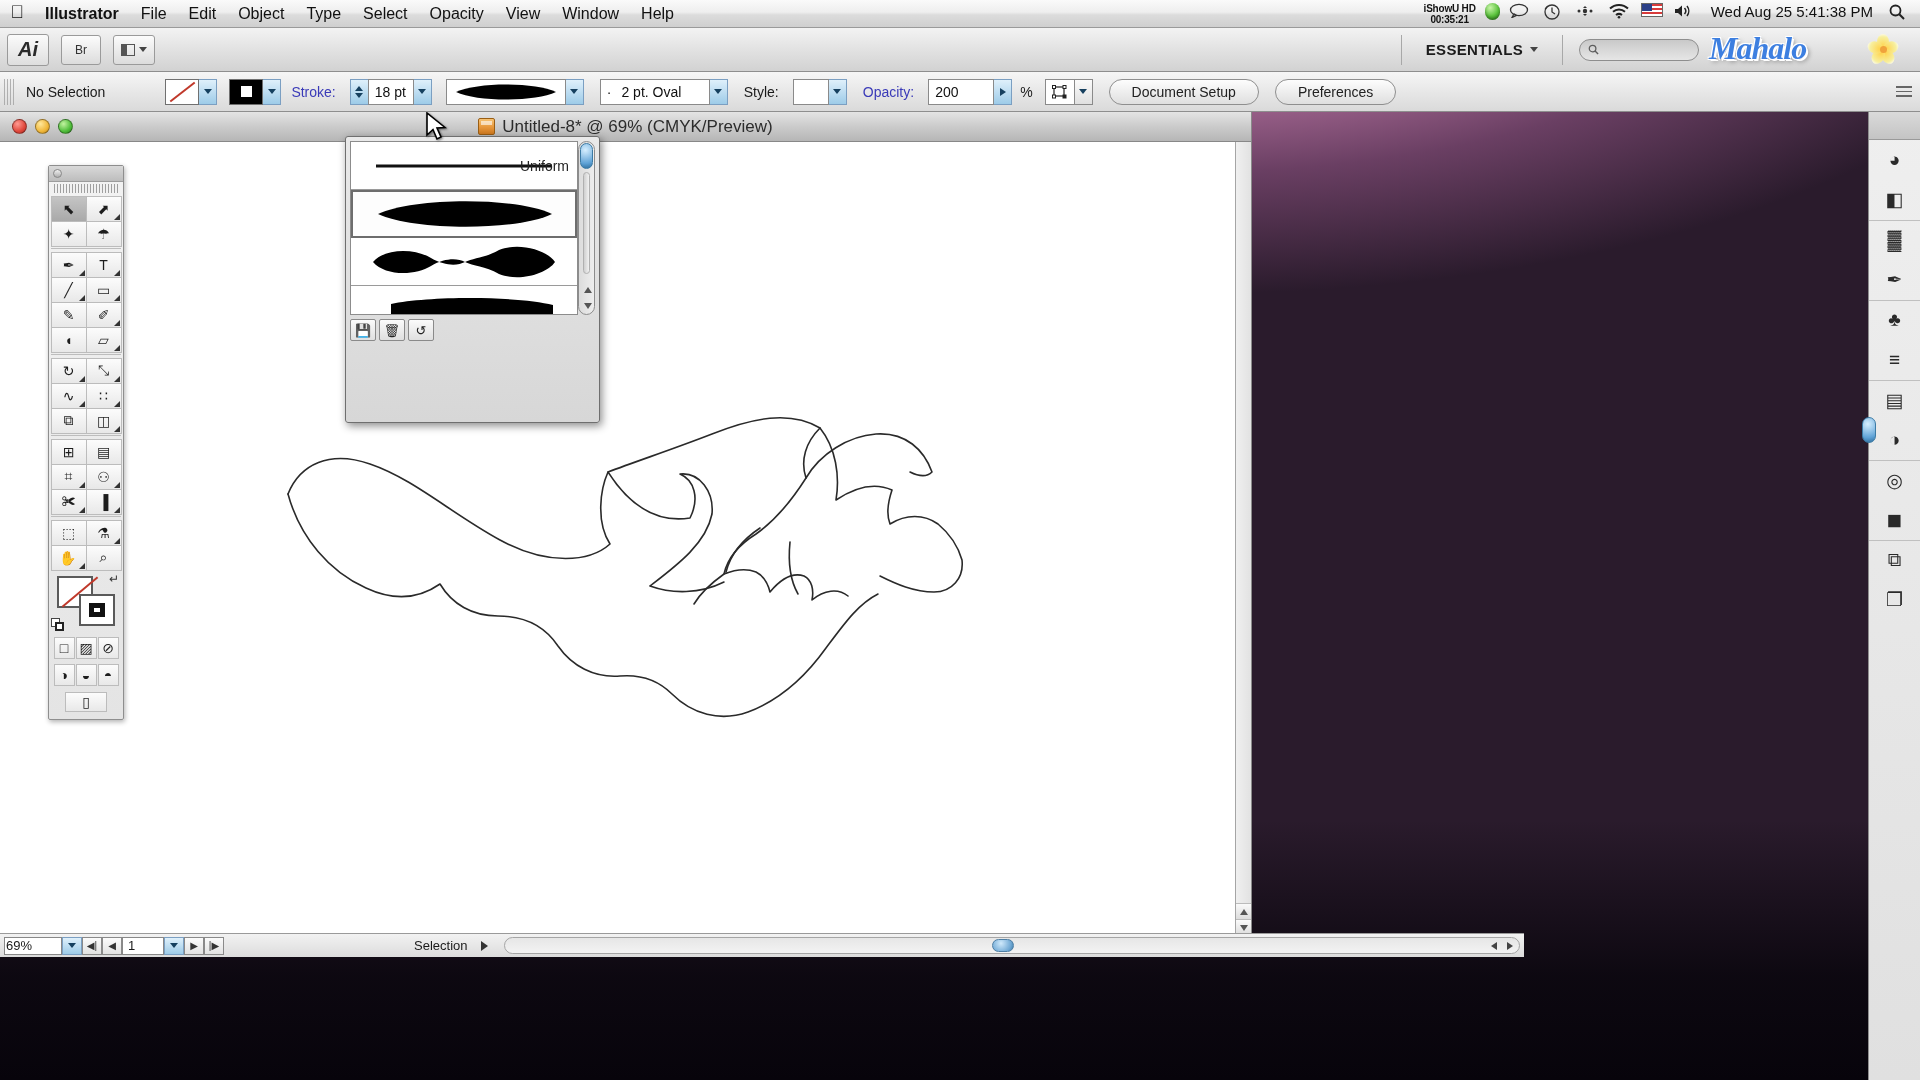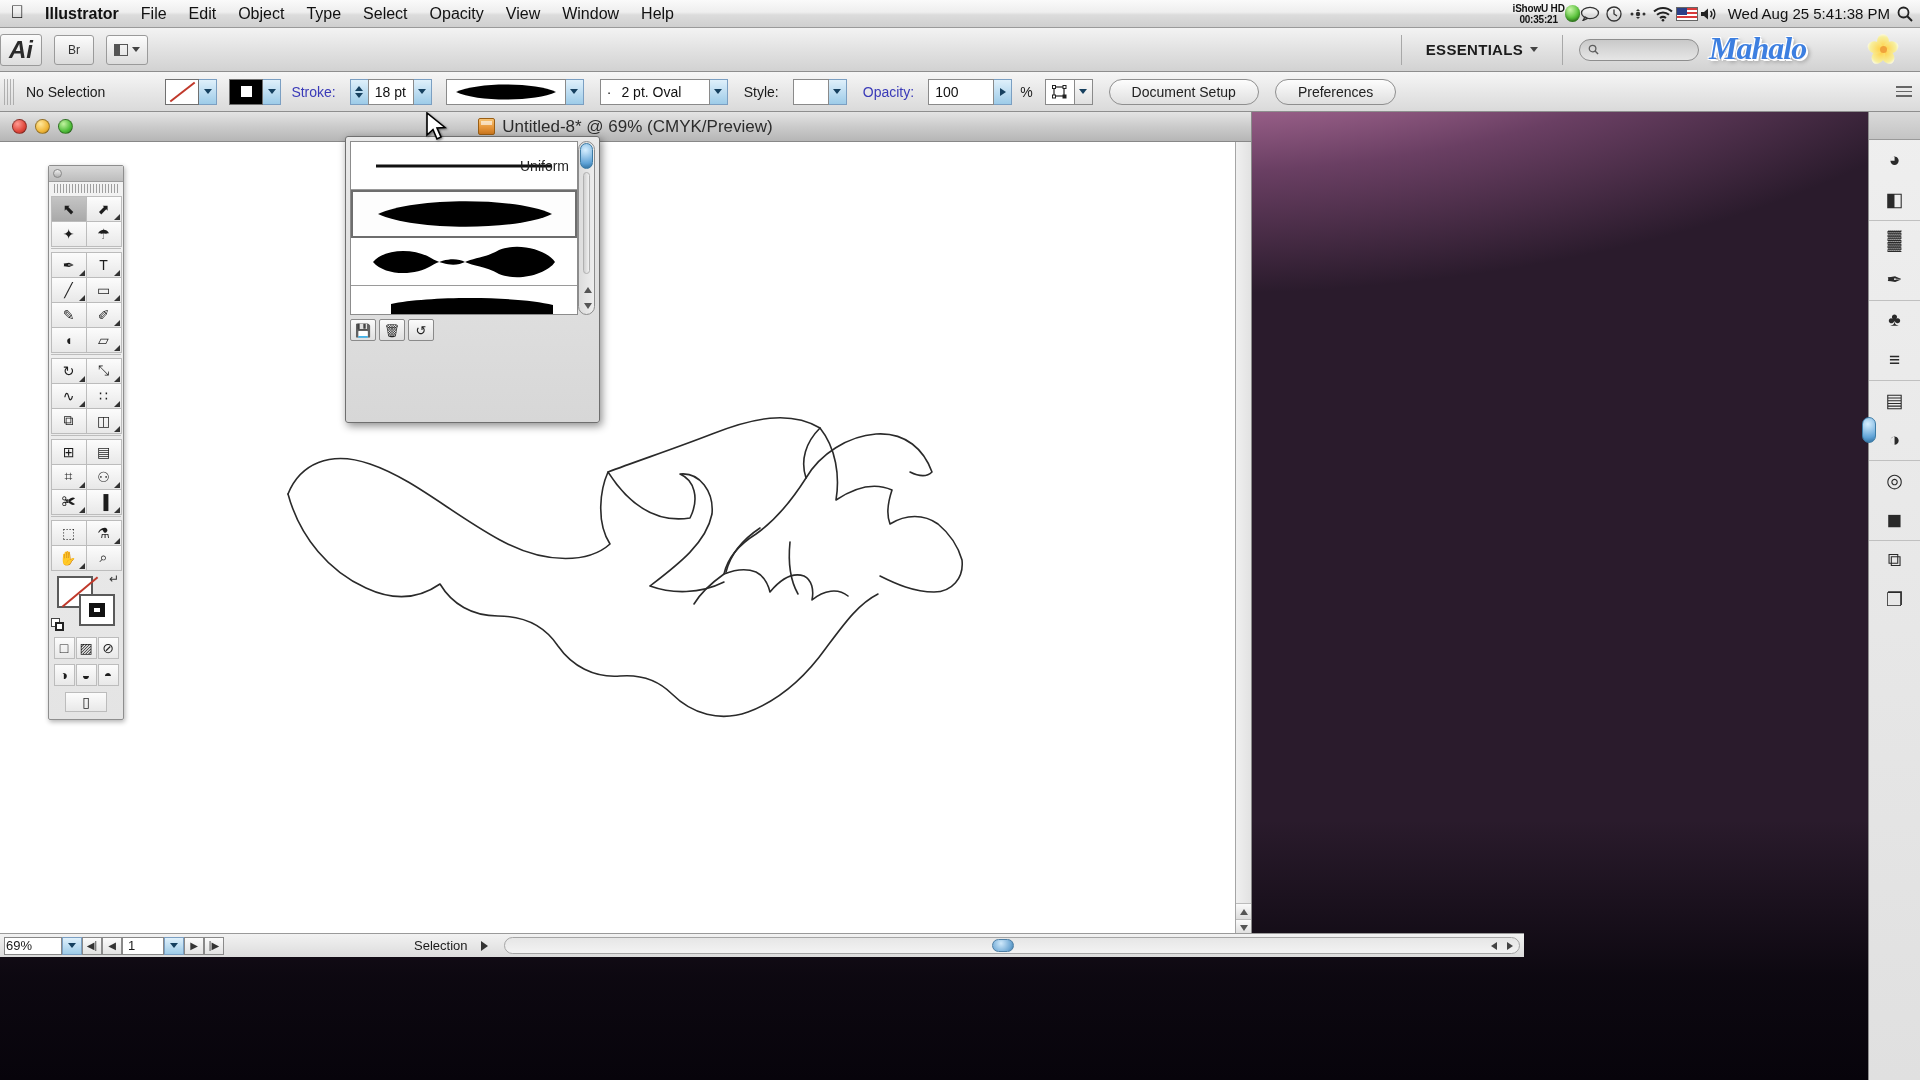--- a/index.html
+++ b/index.html
@@ -29,44 +29,44 @@
     background:linear-gradient(180deg,#fafafa 0%,#eeeeee 45%,#dcdcdc 55%,#cfcfcf 100%);
     border-bottom:1px solid #9a9a9a;
     display:flex; align-items:center;
     font-size:16px; color:#111;
     overflow:hidden;
   }
   .menubar .mb-left{ display:flex; align-items:center; }
   .apple-logo{ width:34px; text-align:center; font-size:18px; line-height:1; padding-bottom:3px;}
   .mb-item{ padding:0 11px; height:28px; line-height:28px; white-space:nowrap; }
   .mb-item.app{ font-weight:bold; }
-  .menubar .mb-right{ margin-left:auto; display:flex; align-items:center; padding-right:0; }
+  .menubar .mb-right{ margin-left:auto; display:flex; padding-right:8px; gap:9px;}
   .ishowu{ font-size:10px; line-height:11px; text-align:center; font-weight:bold; letter-spacing:-.2px;}
   .mi-ico{ width:24px; text-align:center; font-size:15px; line-height:18px; }
   .mb-clock{ font-size:15px; white-space:nowrap; padding:0 6px;}
   .greenpill{ width:15px;height:17px;border-radius:50%/45%;
      background:radial-gradient(circle at 35% 28%, #c8f4a8, #58c23a 55%, #2e7c1c 100%);
      box-shadow:inset 0 -2px 3px rgba(0,0,0,.3); }
   .usflag{ width:22px;height:14px; position:relative; overflow:hidden; border:1px solid #666;
      background:repeating-linear-gradient(180deg,#d83b3b 0 2px,#fff 2px 4px); }
   .usflag:before{content:"";position:absolute;left:0;top:0;width:10px;height:7px;background:#2b3f87;}
 
   
   .appbar{
     position:absolute; left:0; top:28px; width:1920px; height:44px;
     background:linear-gradient(180deg,#f3f3f3 0%, #e2e2e2 50%, #d2d2d2 100%);
     border-bottom:1px solid #8e8e8e;
     display:flex; align-items:center;
   }
   .ai-logo{
-    width:42px;height:32px;margin-left:0;
+    width:42px;height:32px;margin-left:7px;
     background:linear-gradient(180deg,#fbfbfb,#dedede);
     border:1px solid #9a9a9a; border-radius:3px;
     display:flex;align-items:center;justify-content:center;
-    font-weight:bold;font-size:24px;color:#2a2a2a; font-style:italic;
+    font-weight:bold;font-size:20px;color:#2a2a2a; font-style:italic;
   }
   .ab-btn{
     height:30px; min-width:40px; margin-left:12px;
     background:linear-gradient(180deg,#fcfcfc,#dcdcdc);
     border:1px solid #9a9a9a;border-radius:3px;
     display:flex;align-items:center;justify-content:center;gap:4px;
     font-size:12px;color:#333;padding:0 7px;
   }
   .sq-ico{width:14px;height:12px;border:1.5px solid #555;}
   .sq-ico.split{ background:linear-gradient(90deg,#555 0 45%, transparent 45%);}
@@ -513,21 +513,21 @@
     <div class="cb-label" style="padding-left:16px;">Style:</div>
     <div class="swatch-wrap">
       <div class="txtfield style-field"></div>
       <div class="dd-btn">
           <span class="caret"></span>
         </div>
     </div>
 
     <div class="cb-label blue" style="padding-left:16px;">Opacity:</div>
     <div class="swatch-wrap">
-      <div class="txtfield opacity-field">100</div>
+      <div class="txtfield opacity-field">200</div>
       <div class="dd-btn">
         <span style="width:0;height:0;border-top:4px solid transparent;border-bottom:4px solid transparent;border-left:6px solid #16405f;"></span>
       </div>
     </div>
     <div class="cb-label" style="padding:0 8px;">%</div>
 
     <div class="swatch-wrap">
       <div class="tinybtn">
         <svg width="18" height="16" viewBox="0 0 18 16">
             <rect x="3" y="3" width="10" height="9" fill="none" stroke="#222" stroke-width="1.2"></rect>

